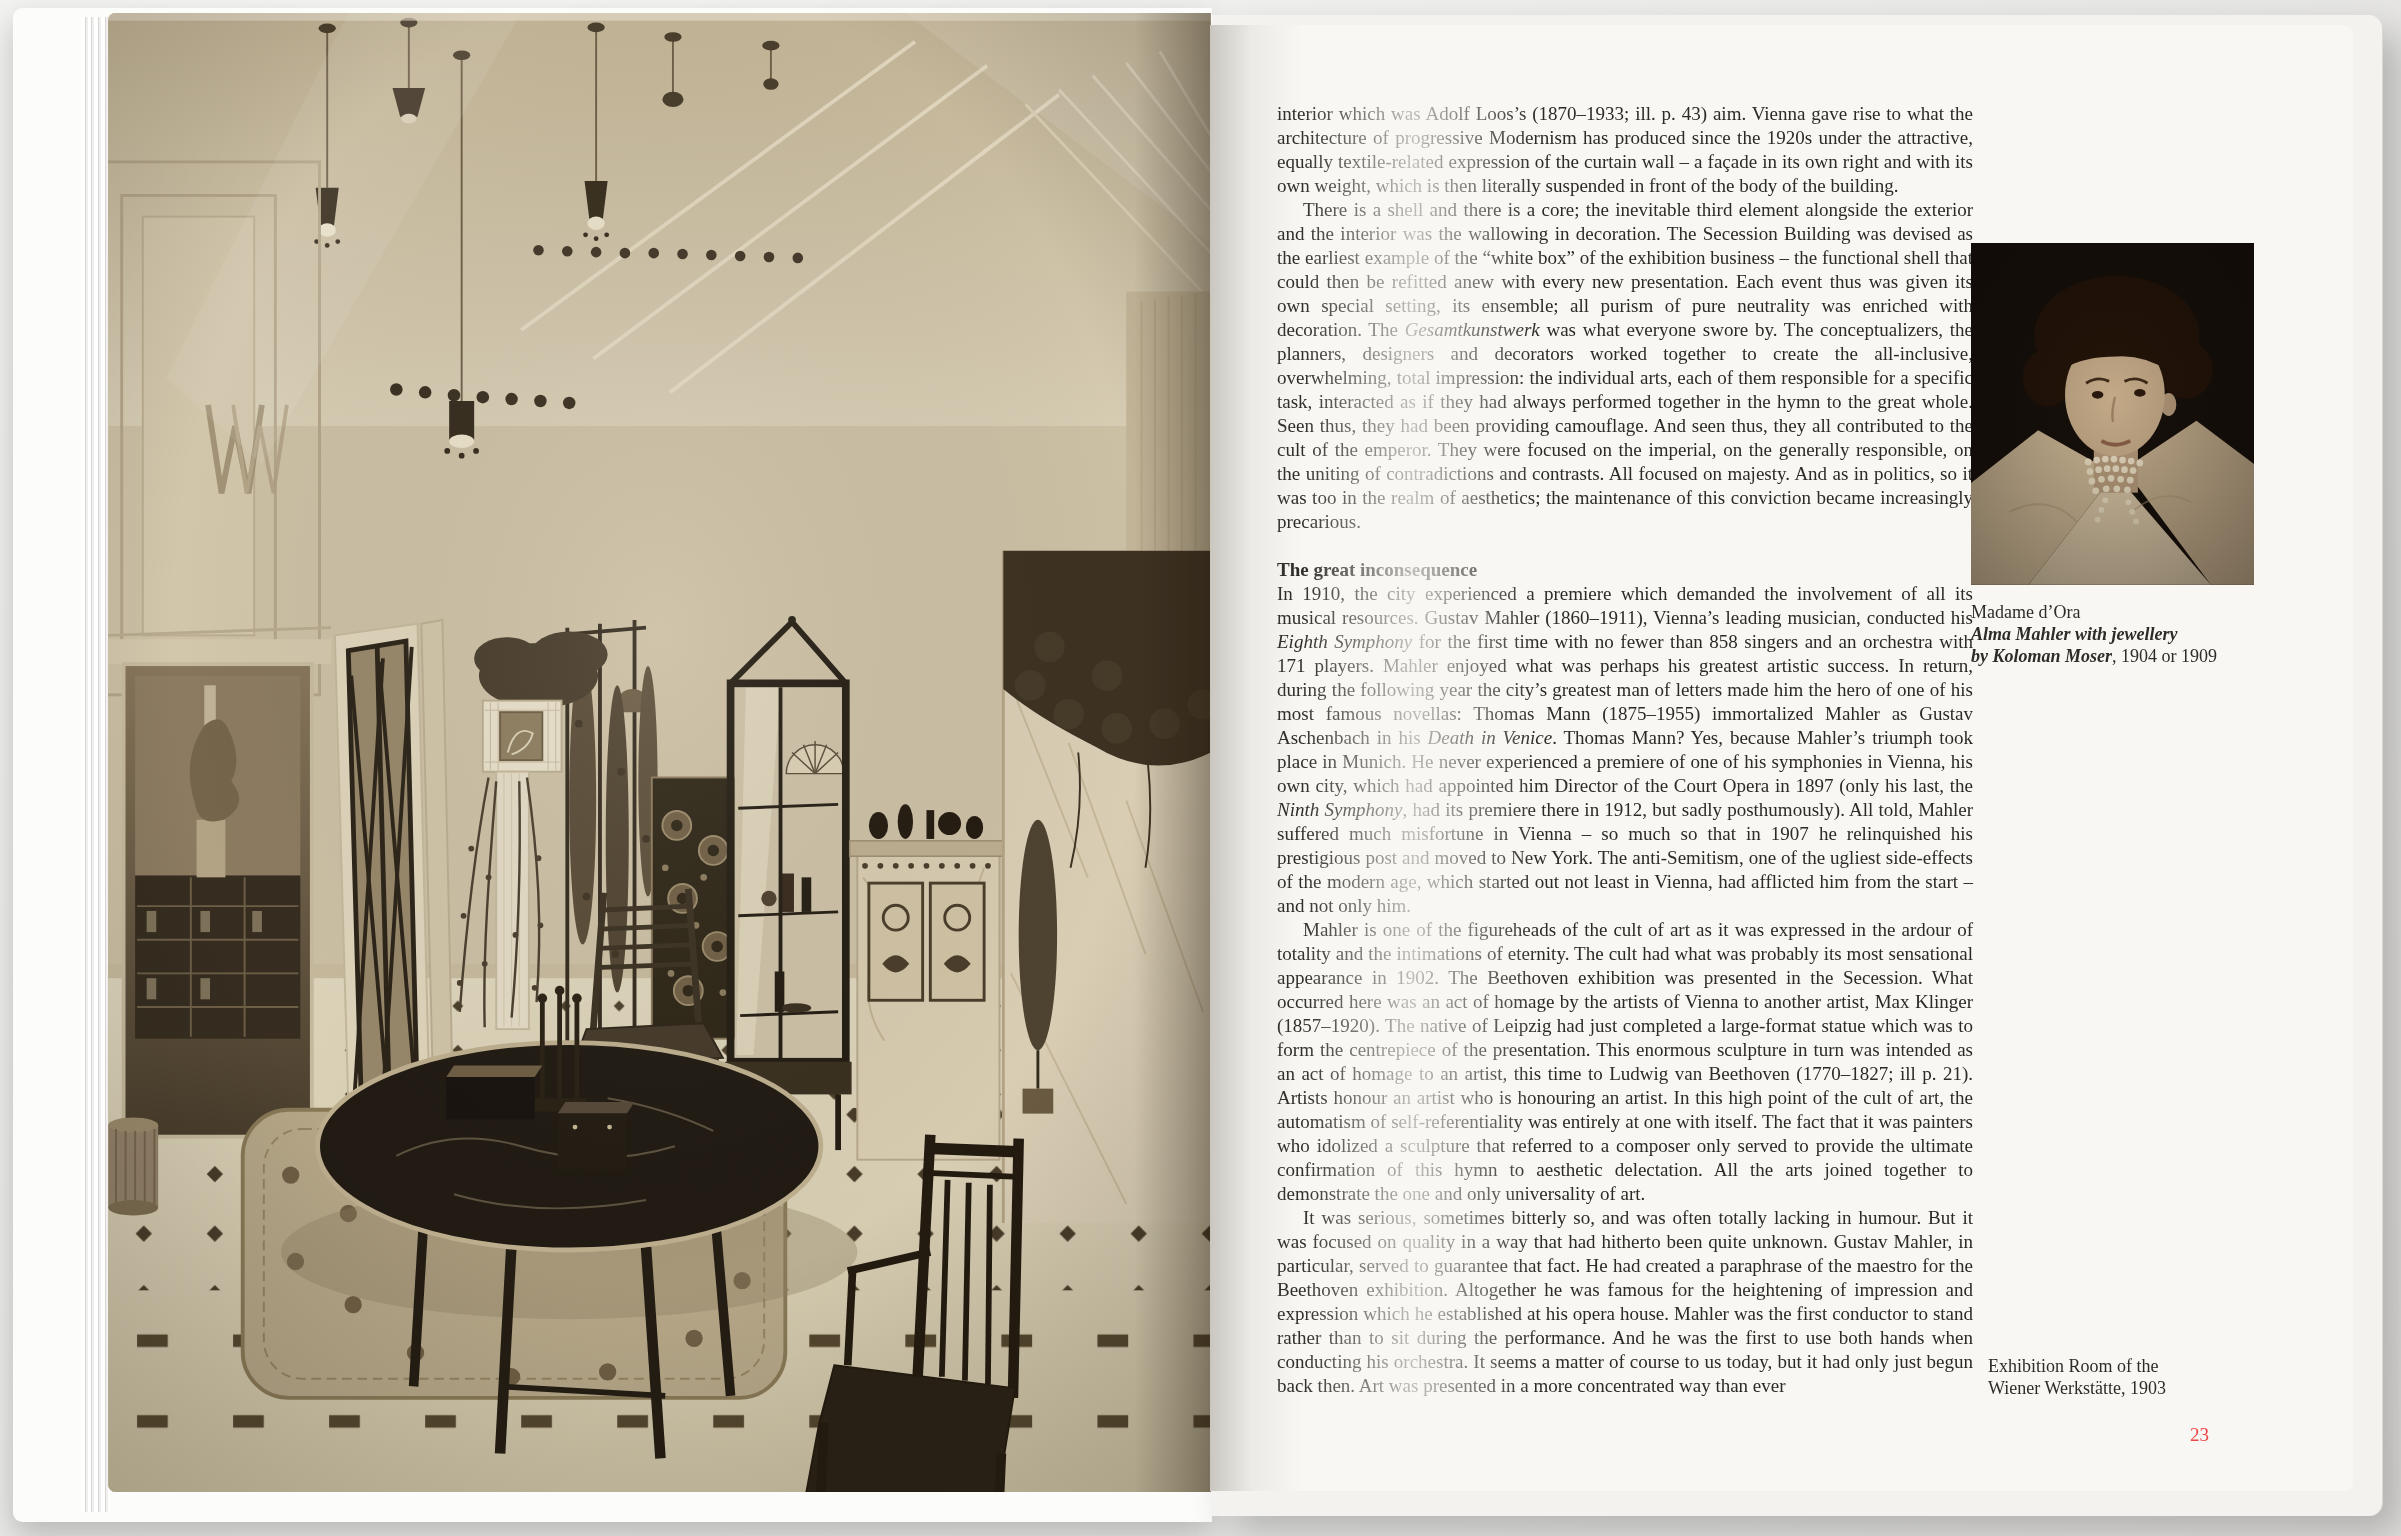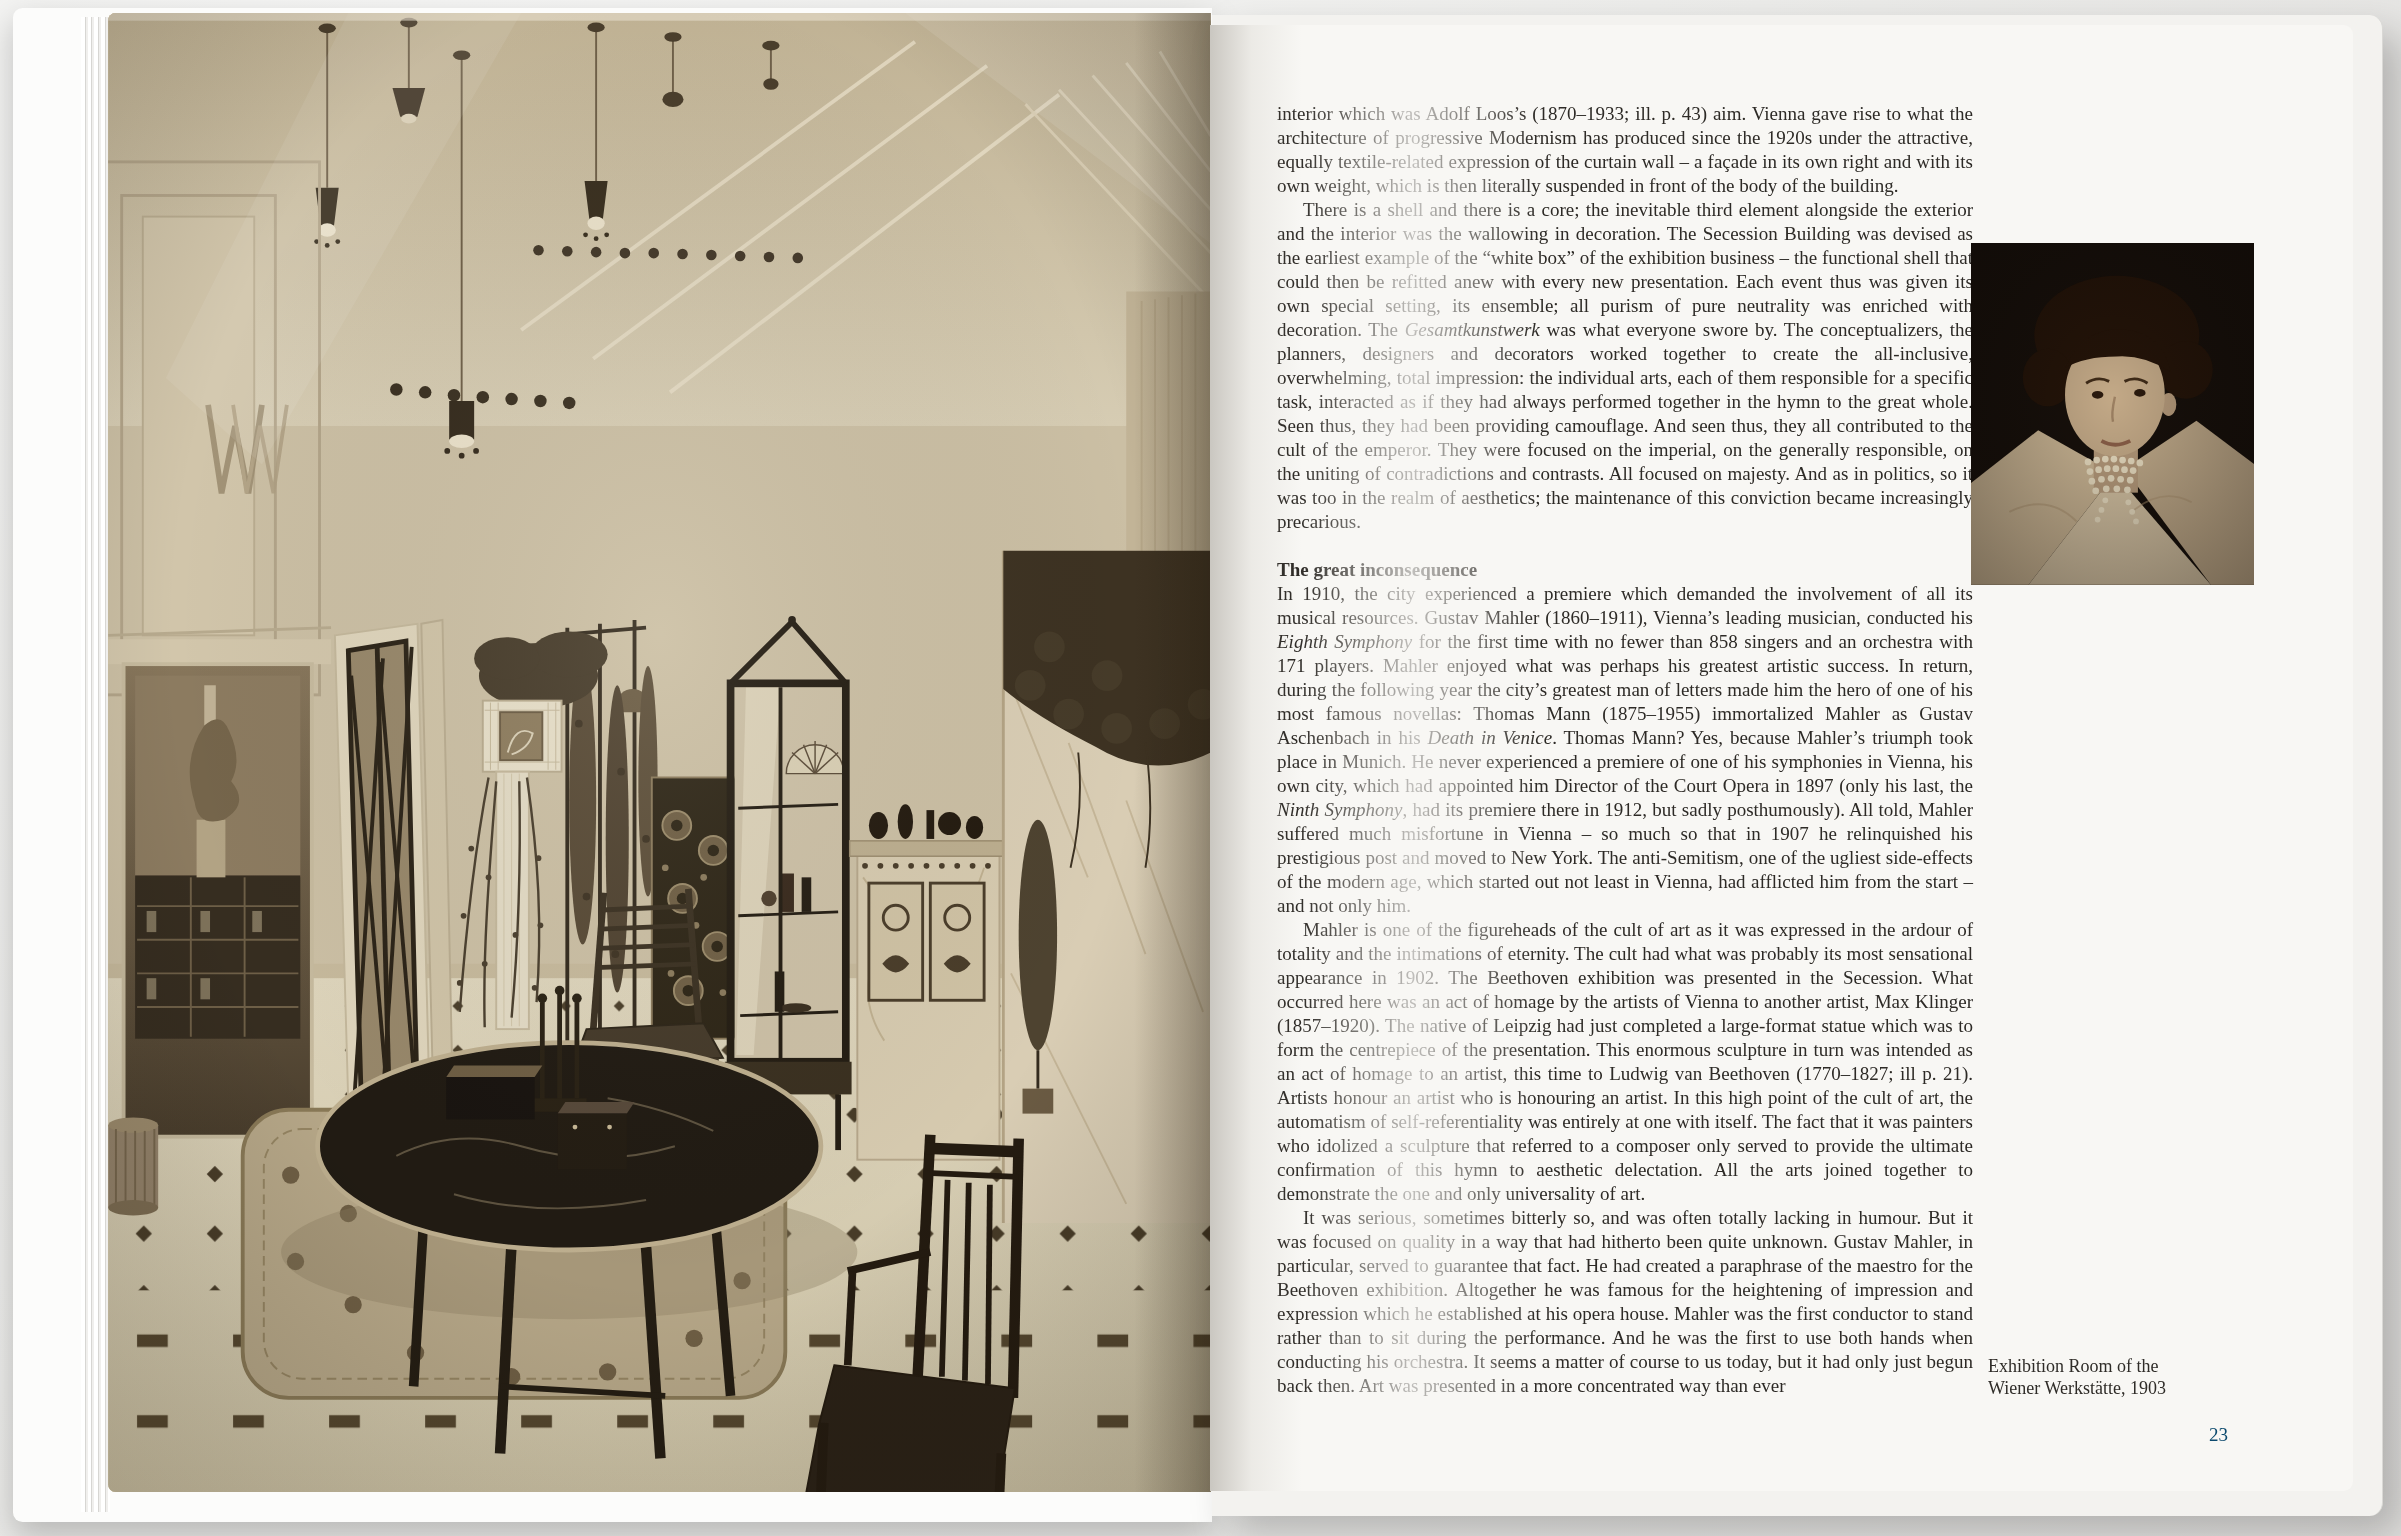--- a/index.html
+++ b/index.html
@@ -70,22 +70,22 @@
   .portrait-caption{
     position:absolute;left:761px;top:576px;width:288px;
     font-size:18px;line-height:22px;color:#2f2c28;
   }
   .bi{font-weight:bold;font-style:italic;}
   .photo-caption{
     position:absolute;left:761px;top:1330px;width:288px;
     font-size:18px;line-height:22px;color:#2f2c28;margin-left:17px;
   }
   .page-number{
-    position:absolute;left:735px;top:1399px;width:283px;
-    text-align:right;font-size:19px;color:#0c4a6e;
+    position:absolute;left:716px;top:1399px;width:283px;
+    text-align:right;font-size:19px;color:#ef4444;
   }
 </style>
 </head>
 <body>
 
 <div class="stage">
 
   <div class="under-left"></div>
   <div class="left-edges"></div>
 
@@ -602,20 +602,25 @@
             <circle cx="136" cy="278" r="3"></circle>
             <circle cx="132" cy="288" r="3"></circle>
           <circle cx="164" cy="270" r="3"></circle>
             <circle cx="168" cy="280" r="3"></circle>
             <circle cx="172" cy="290" r="3"></circle>
         </g>
         <rect width="295" height="356" fill="url(#pv)"></rect>
       </svg>
     </div>
 
+    <div class="portrait-caption">
+      <div>Madame d’Ora</div>
+      <div class="bi">Alma Mahler with jewellery</div>
+      <div><span class="bi">by Koloman Moser</span><span>, 1904 or 1909</span></div>
+    </div>
 
     <div class="photo-caption">
       <div>Exhibition Room of the</div>
       <div>Wiener Werkstätte, 1903</div>
     </div>
 
     <div class="page-number">23</div>
 
     <div class="gutter-shadow-right"></div>
     <div class="sheen"></div>

